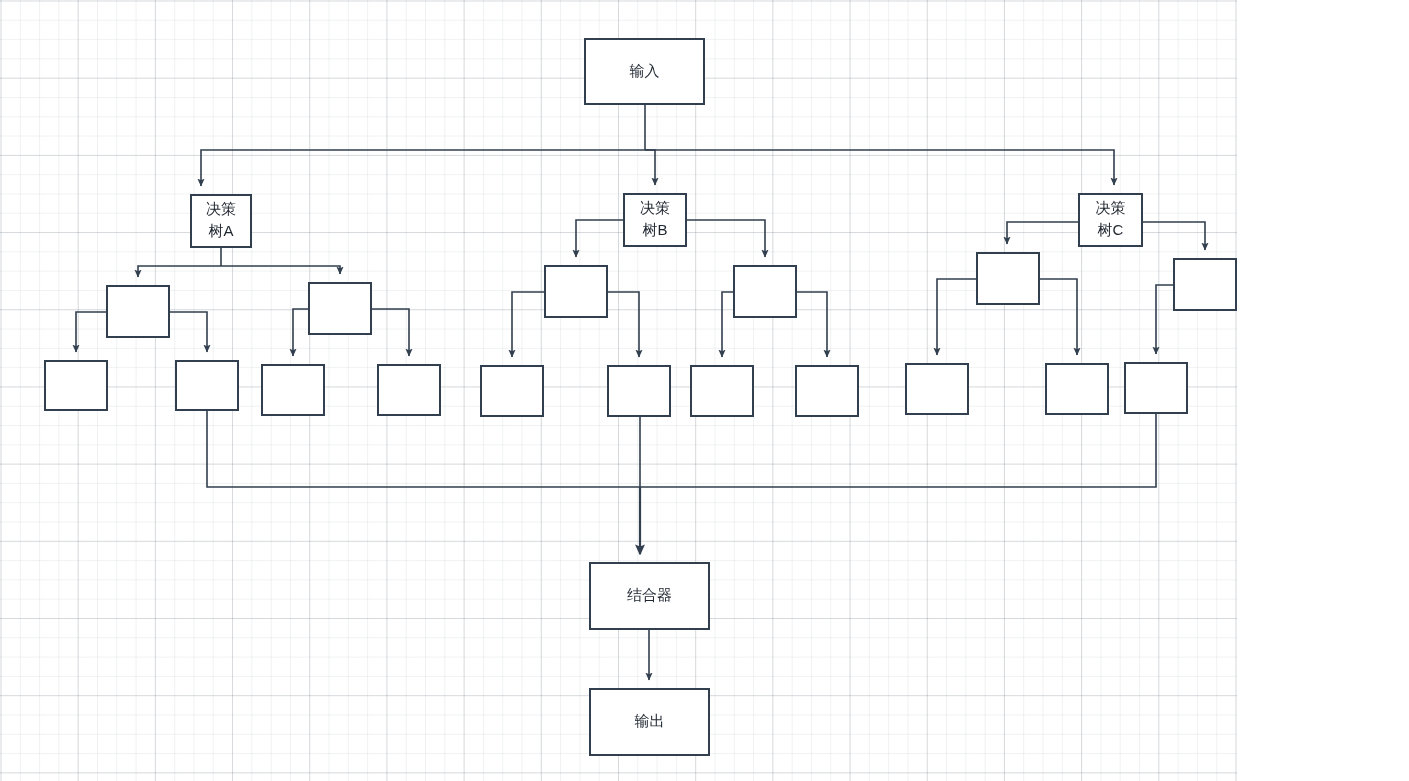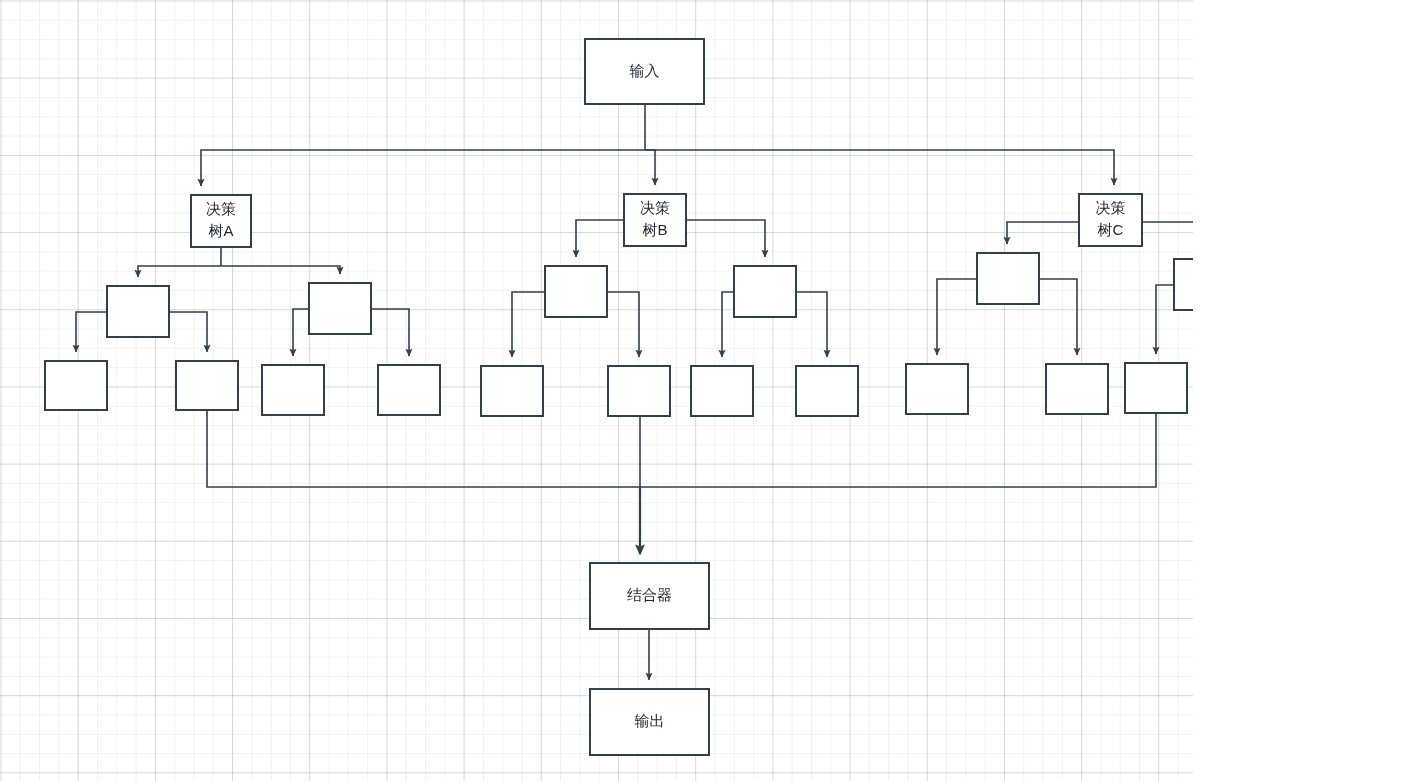--- a/index.html
+++ b/index.html
@@ -18,20 +18,21 @@
       linear-gradient(to right, rgba(120,130,140,0.22) 1px, transparent 1px),
       linear-gradient(to bottom, rgba(120,130,140,0.22) 1px, transparent 1px);
     background-size:
       19.3px 19.3px,
       19.3px 19.3px,
       77.2px 77.2px,
       77.2px 77.2px;
     background-position: 0.5px 0.5px, 0.5px 0.5px, 0.5px 0.5px, 0.5px 0.5px;
     overflow: hidden;
     font-family: "Liberation Sans", "DejaVu Sans", sans-serif;
+    padding-left: 44px;
   }
   #diagram {
     position: absolute;
     left: 0;
     top: 0;
   }
   .node-box {
     fill: #ffffff;
     stroke: #323f4e;
     stroke-width: 2;

